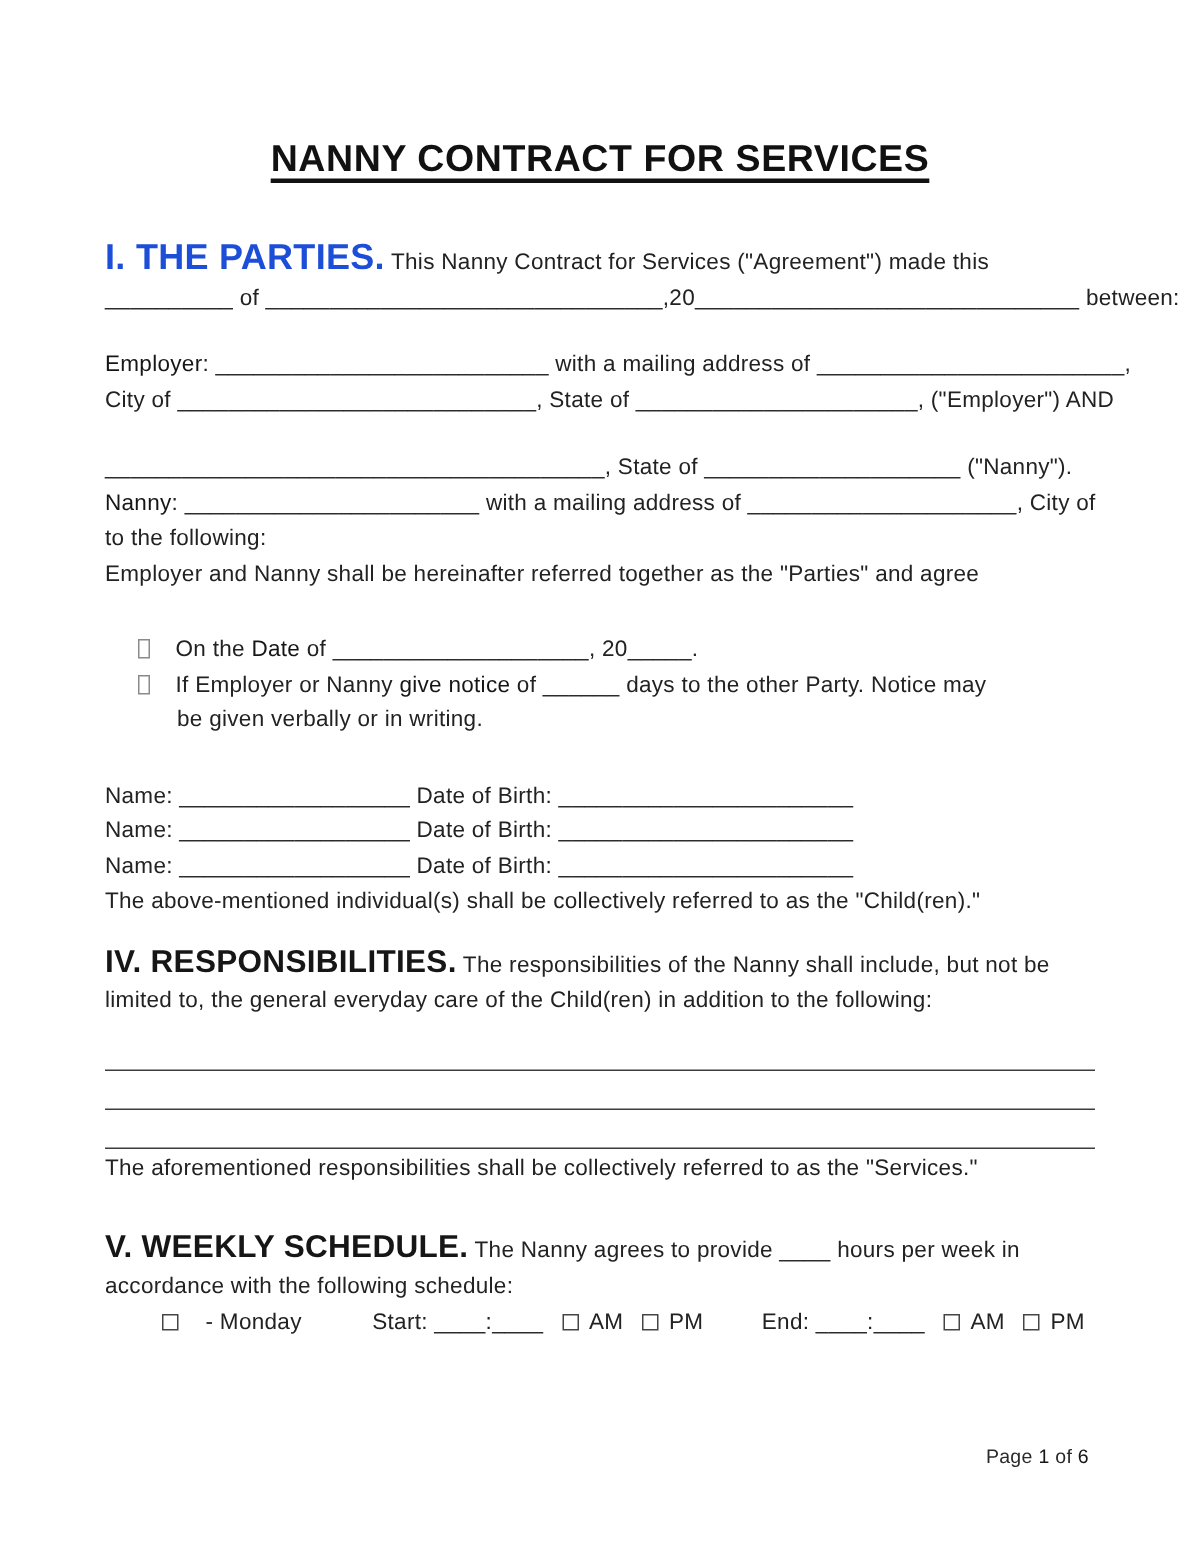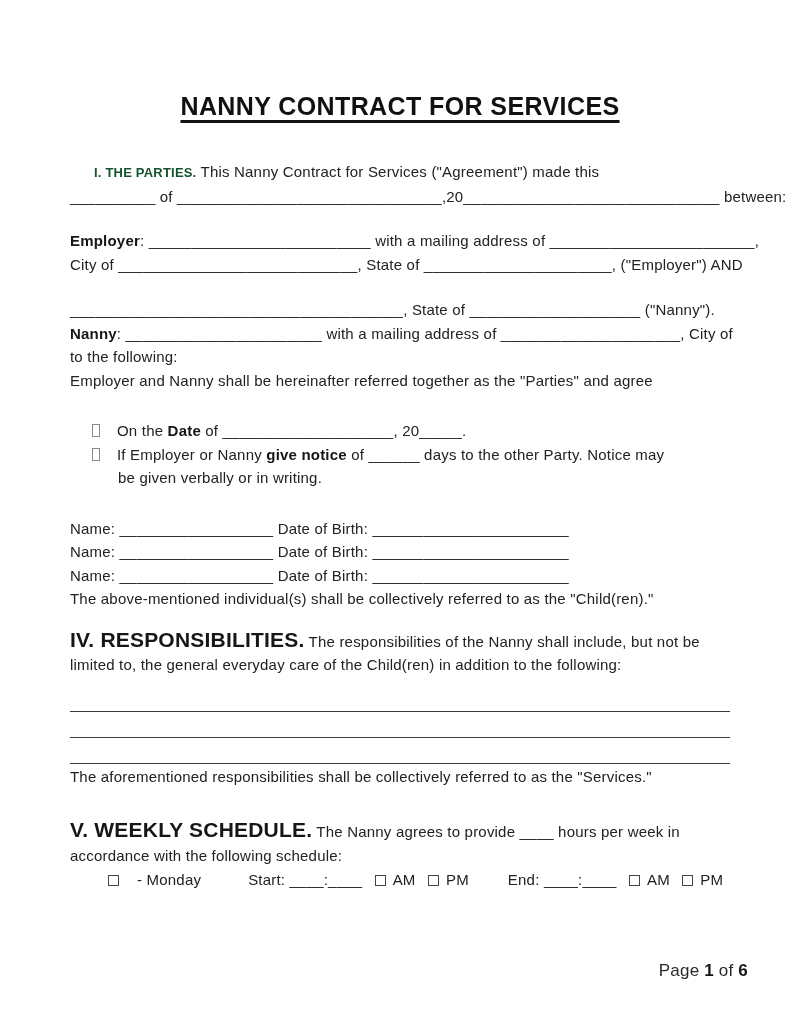--- a/index.html
+++ b/index.html
@@ -25,23 +25,23 @@
     line-height: 32px;
     letter-spacing: 0.4px;
     color: #111;
   }
   .doc-title span {
     text-decoration: underline;
     text-decoration-thickness: 2.5px;
     text-underline-offset: 5px;
   }
   .line { white-space: nowrap; }
-  .hs { font-size: 13px; font-weight: 700; color: #14532d; margin-left: 24px; }
+  .hs { font-size: 24px; font-weight: 700; color: #1d4ed8; }
   .hl { font-size: 21px; font-weight: 700; color: #161616; }
-  .b  { font-weight: 700; color: #161616; }
+  .b  { font-weight: 400; color: #161616; }
   .sec-parties   { margin-top: 38px; }
   .block-employer{ margin-top: 21px; }
   .block-nanny   { margin-top: 22px; }
   .sec-term      { margin-top: 27px; }
   .sec-children  { margin-top: 27px; }
   .sec-resp      { margin-top: 17px; }
   .sec-sched     { margin-top: 30px; }
   .check-row { display: flex; align-items: flex-start; margin-left: 22px; white-space: nowrap; }
   .cb-narrow {
     display: inline-block;
@@ -64,23 +64,23 @@
     border: 1.6px solid #454545;
     margin-right: 7px;
     position: relative; top: 1px;
     flex: none;
   }
   .sq.inline { margin-left: 8px; }
   .gap-lg { margin-left: 36px; }
   .gap-md { margin-left: 28px; }
   .footer {
     position: absolute;
-    right: 52px;
+    right: 74px;
     bottom: 44px;
-    font-size: 17px;
+    font-size: 13px;
     letter-spacing: 0.2px;
     color: #2a2a2a;
   }
 </style>
 </head>
 <body>
 
 <div class="page">
 
   <div class="doc-title">

